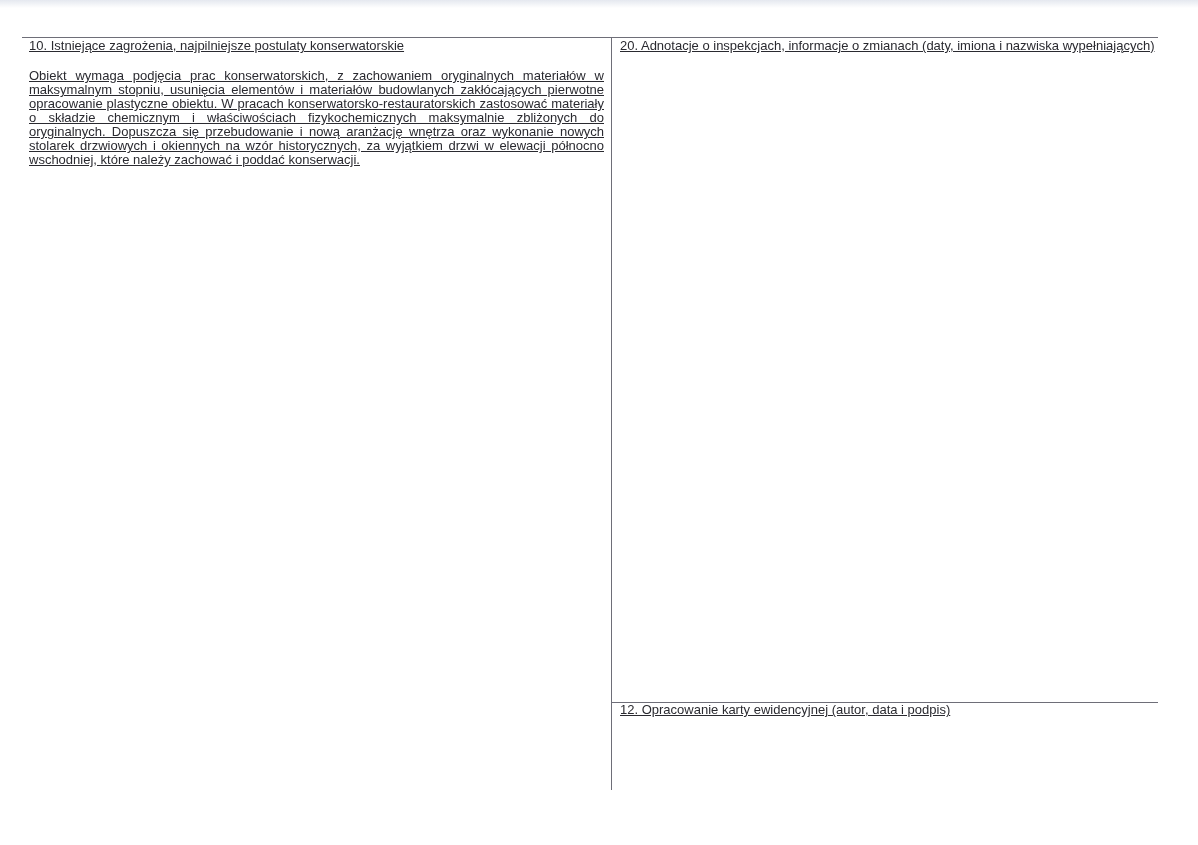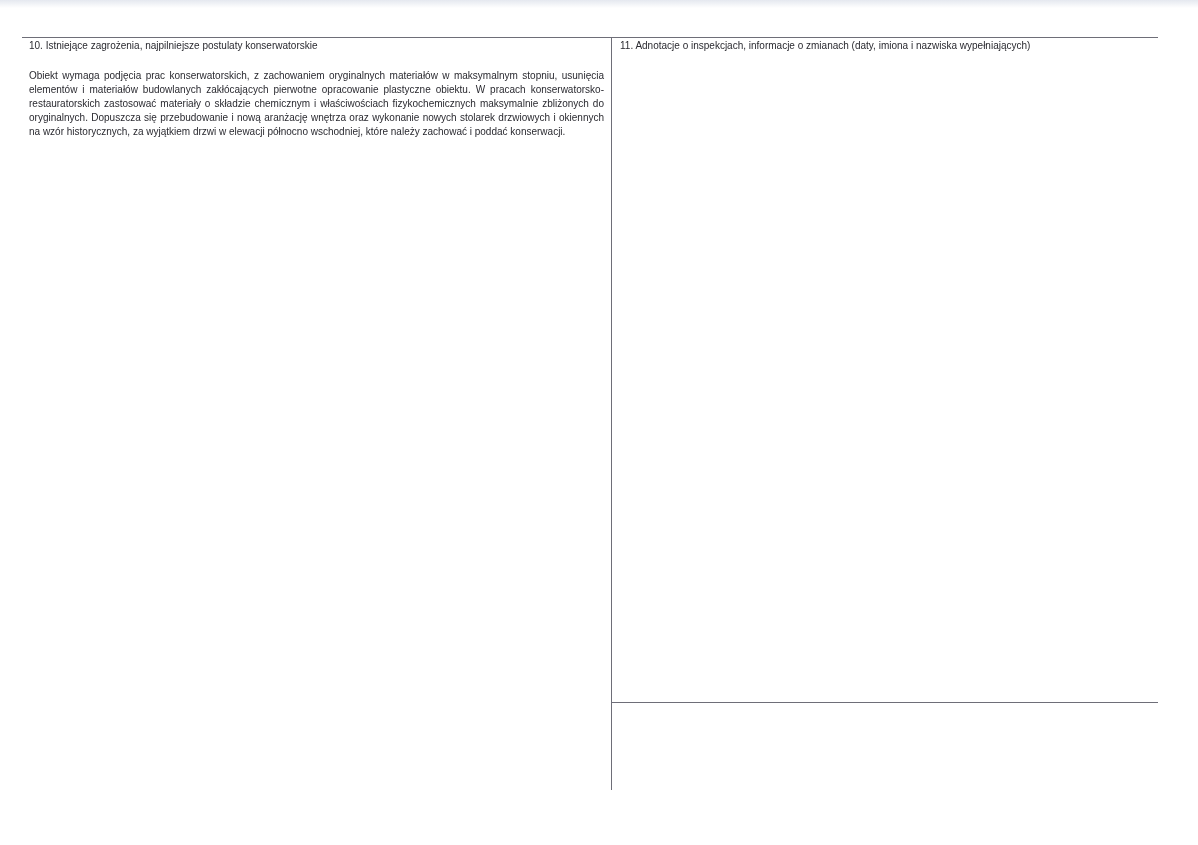--- a/index.html
+++ b/index.html
@@ -42,22 +42,23 @@
     .right-split {
       position: absolute;
       left: 611px;
       top: 702px;
       width: 547px;
       height: 1px;
       background: #6e6e78;
     }
     .section {
       position: absolute;
-      font-size: 10px;
+      font-size: 13px;
       line-height: 14px;
+      text-decoration: underline;
     }
     .sec-10 {
       left: 29px;
       top: 39px;
       width: 575px;
     }
     .sec-11 {
       left: 620px;
       top: 39px;
       width: 535px;
@@ -88,17 +89,18 @@
 <div class="top-rule"></div>
 <div class="col-divider"></div>
 <div class="right-split"></div>
 
 <div class="section sec-10">
   <span class="section-title">10. Istniejące zagrożenia, najpilniejsze postulaty konserwatorskie</span>
   <div class="body">Obiekt wymaga podjęcia prac konserwatorskich, z zachowaniem oryginalnych materiałów w maksymalnym stopniu, usunięcia elementów i materiałów budowlanych zakłócających pierwotne opracowanie plastyczne obiektu. W pracach konserwatorsko-restauratorskich zastosować materiały o składzie chemicznym i właściwościach fizykochemicznych maksymalnie zbliżonych do oryginalnych. Dopuszcza się przebudowanie i nową aranżację wnętrza oraz wykonanie nowych stolarek drzwiowych i okiennych na wzór historycznych, za wyjątkiem drzwi w elewacji północno wschodniej, które należy zachować i poddać konserwacji.</div>
 </div>
 
 <div class="section sec-11">
-  <span class="section-title">11. Adnotacje o inspekcjach, informacje o zmianach (daty, imiona i nazwiska wypełniających)</span>
+  <span class="section-title">20. Adnotacje o inspekcjach, informacje o zmianach (daty, imiona i nazwiska wypełniających)</span>
 </div>
 
 <div class="section sec-12">
+  <span class="section-title">12. Opracowanie karty ewidencyjnej (autor, data i podpis)</span>
 </div>
 
 </body></html>

